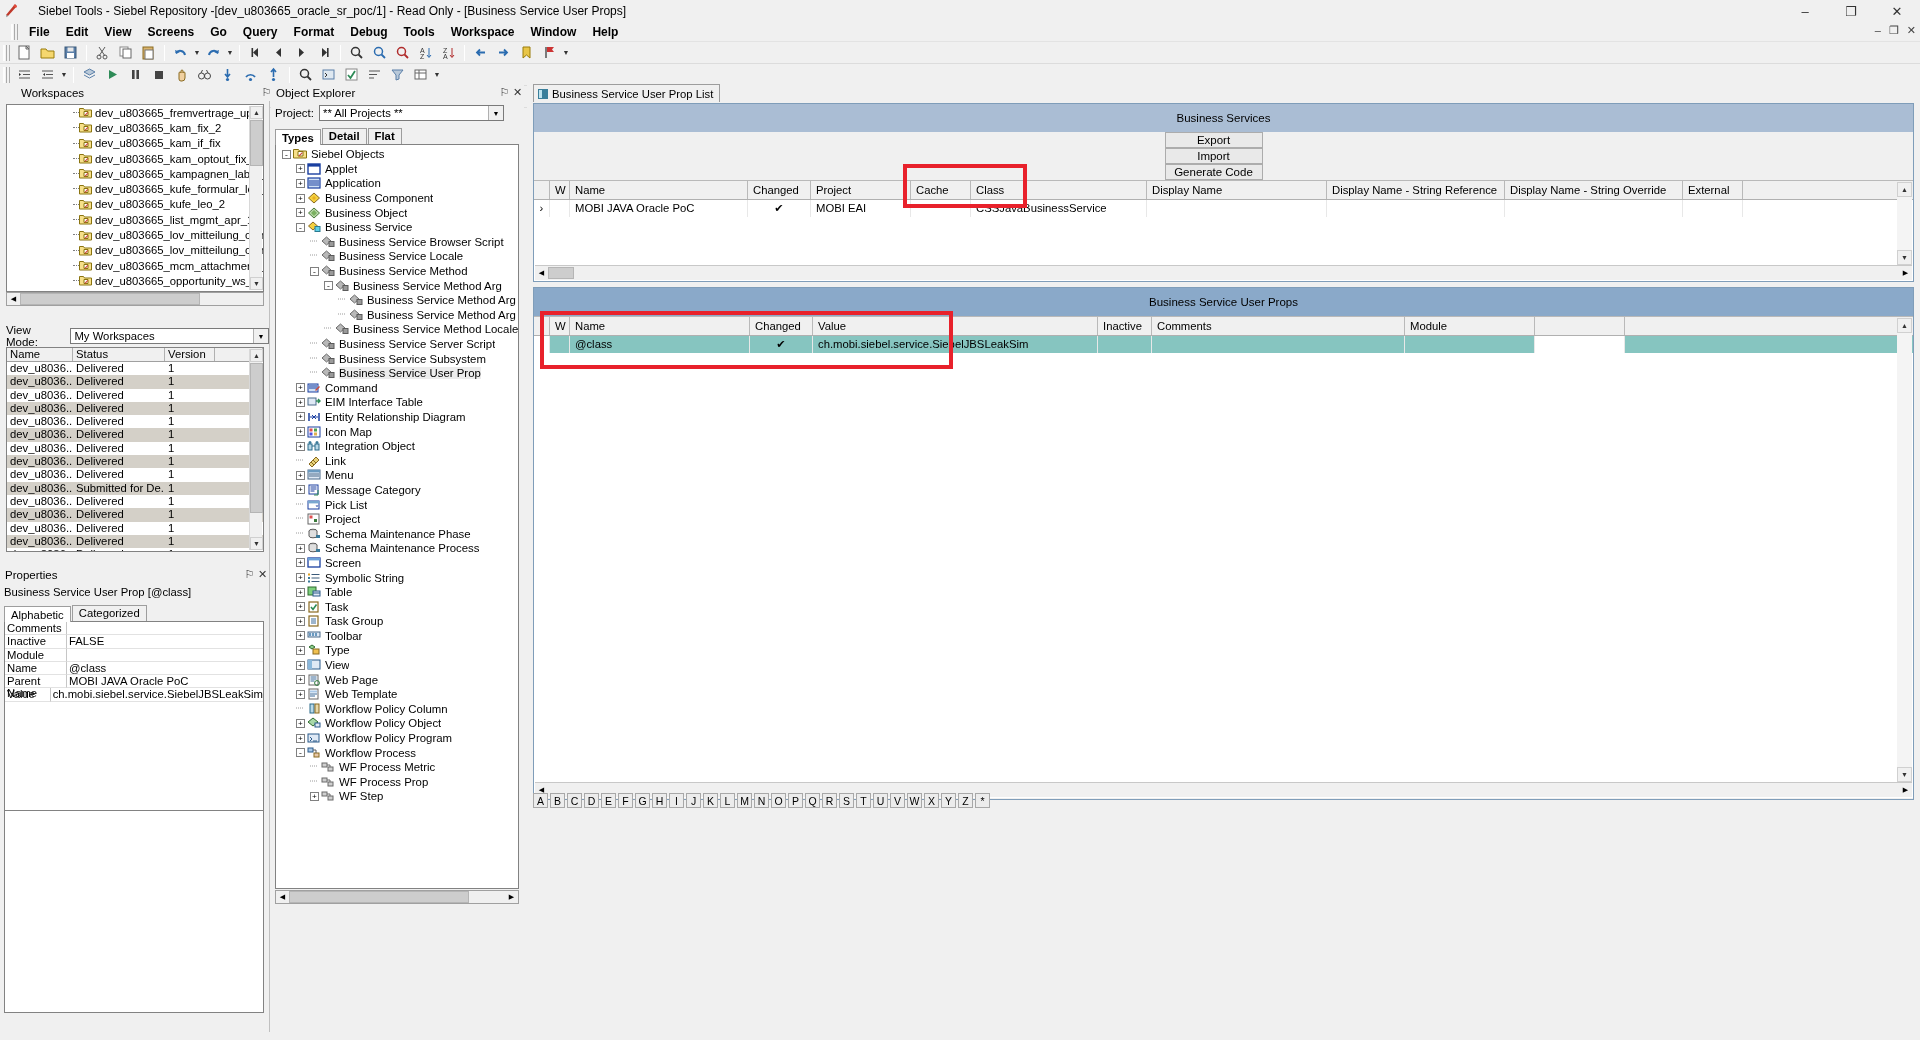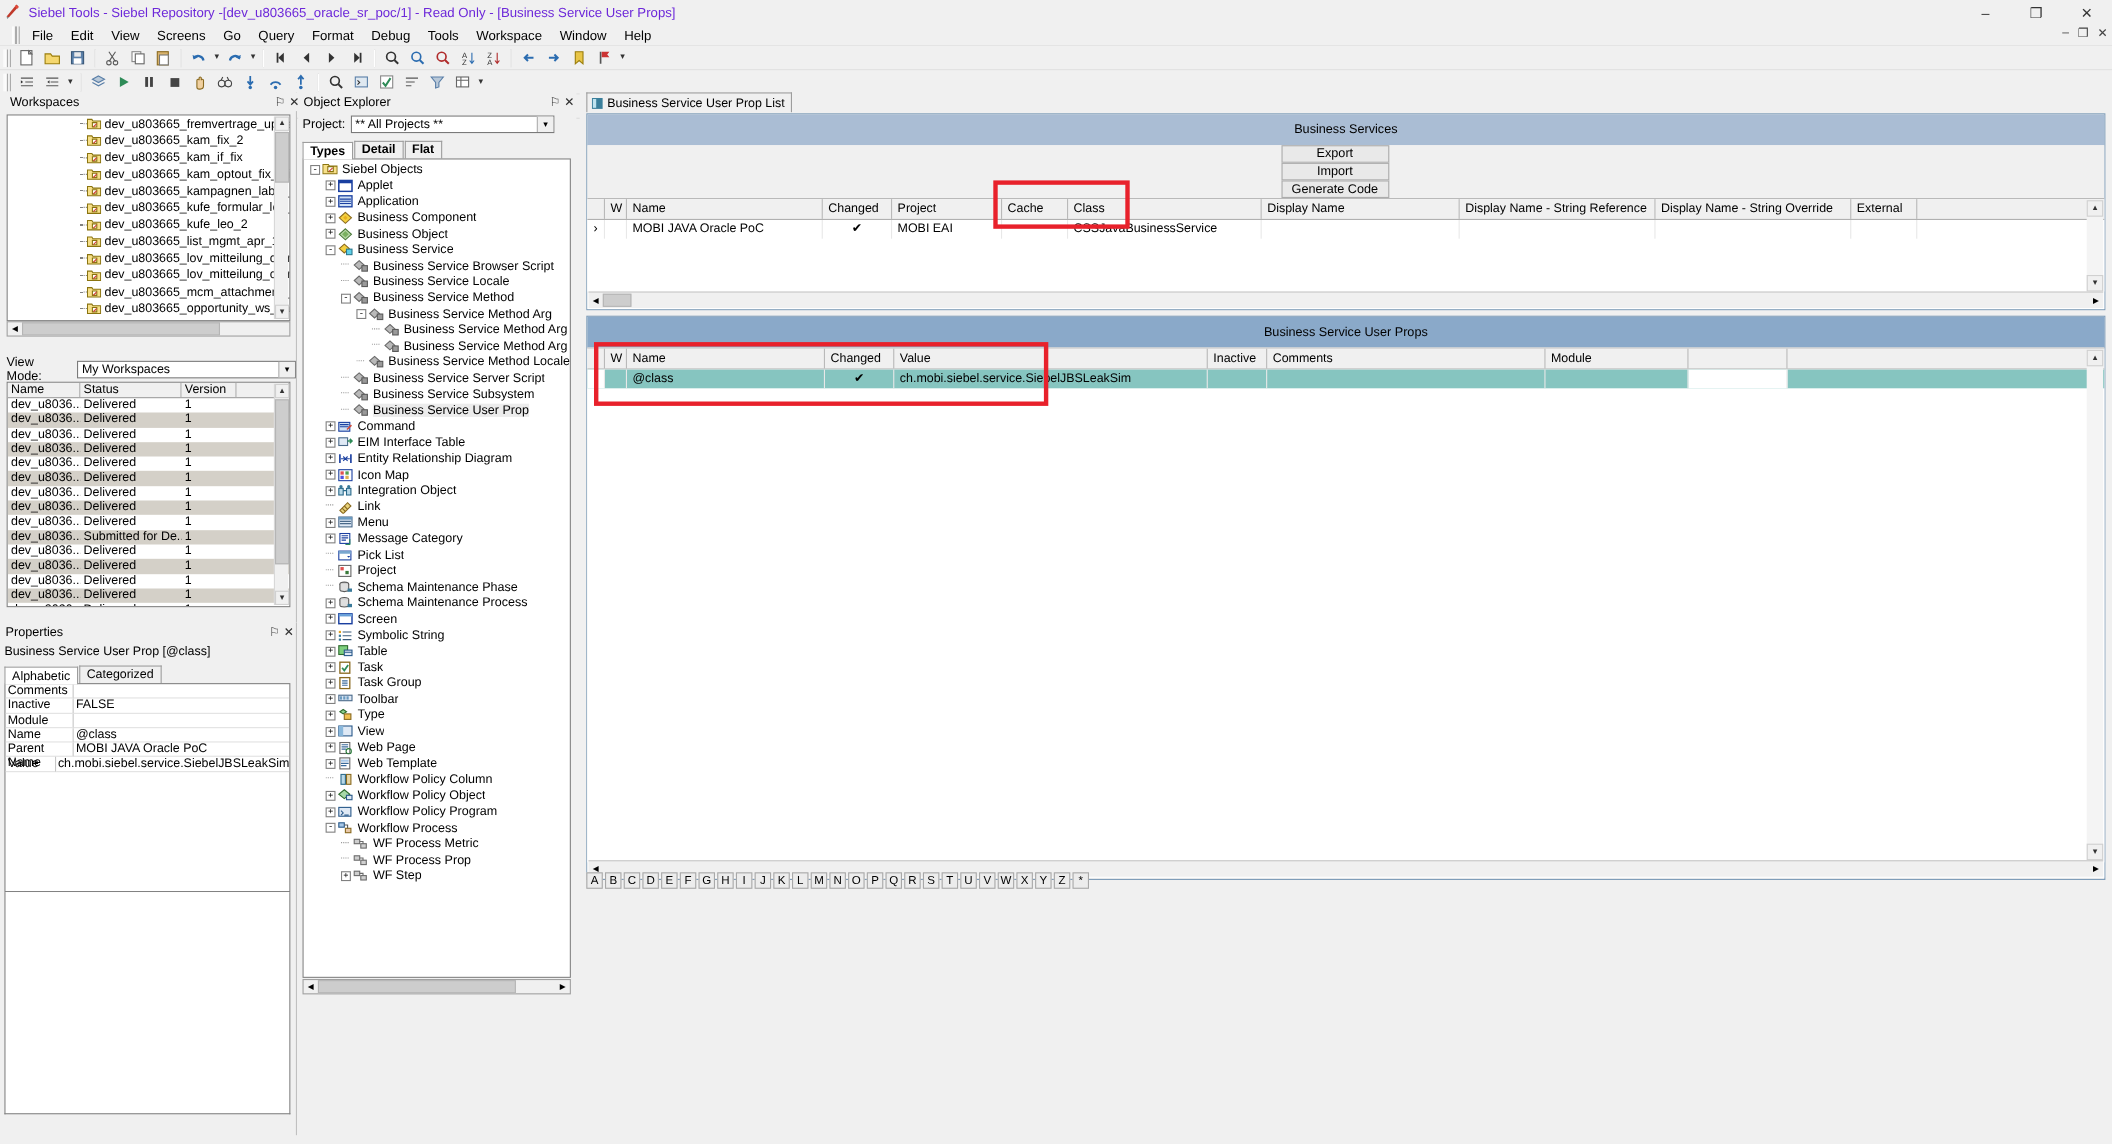--- a/index.html
+++ b/index.html
@@ -11,51 +11,51 @@
     background:#f0f0f0; overflow:hidden;
     -webkit-font-smoothing:none;
   }
   .app { position:relative; width:1920px; height:1040px; background:#f0f0f0; }
 
   
   .titlebar{ position:absolute; left:0; top:0; width:1920px; height:22px;
     background:#f0f0f0; display:flex; align-items:center; }
   .tb-icon{ width:22px; height:18px; margin-left:4px; position:relative; }
   .tb-icon svg{ display:block; }
-  .tb-title{ font-size:12px; margin-left:0; color:#6d28d9; white-space:nowrap; }
+  .tb-title{ font-size:12px; margin-left:12px; color:#000000; white-space:nowrap; }
   .tb-btns{ position:absolute; right:0; top:0; display:flex; height:22px; }
   .tb-btn{ width:46px; height:22px; display:flex; align-items:center; justify-content:center;
     font-size:13px; color:#333; }
 
   
   .menubar{ position:absolute; left:0; top:22px; width:1920px; height:20px;
     background:#f0f0f0; display:flex; align-items:center; padding-left:8px;
     border-bottom:1px solid #e3e3e3; }
-  .menu-item{ padding:2px 8px; font-size:12px; color:#000; }
+  .menu-item{ padding:2px 8px; font-size:12px; color:#000;font-weight:bold; }
   .menubar .win-ctl{ position:absolute; right:4px; top:2px; display:flex; gap:8px; font-size:11px; color:#444;}
 
   
   .toolbar{ position:absolute; left:0; width:1920px; height:22px; background:#f0f0f0;
     display:flex; align-items:center; border-bottom:1px solid #dcdcdc; }
   .tbar1{ top:42px; } .tbar2{ top:64px; } .tbar3{ top:86px; }
   .grip{ width:7px; height:16px; margin:0 3px;
     background:
       linear-gradient(to right,#fff 0 1px,transparent 1px 2px,#a0a0a0 2px 3px,transparent 3px 7px);
     border-left:1px solid #fff; border-right:1px solid #a0a0a0; opacity:.85; }
   .ticon{ width:21px; height:19px; display:inline-flex; align-items:center; justify-content:center;
     margin:0 1px; }
   .tsep{ width:1px; height:16px; background:#b0b0b0; margin:0 4px; border-right:1px solid #fff; }
   .tcaret{ width:10px; height:19px; display:inline-flex; align-items:center; justify-content:center;
     font-size:7px; color:#333; }
   .pin, .xbtn{ width:13px; text-align:center; font-size:11px; color:#333; }
 
   
   #workspaces{ position:absolute; left:0; top:84px; width:270px; height:482px;
     background:#f0f0f0; border-right:1px solid #c0c0c0; }
-  #workspaces .hdrbar{ position:absolute; left:4px; top:0; width:270px; height:17px;
+  #workspaces .hdrbar{ position:absolute; left:16px; top:0; width:270px; height:17px;
     background:#f0f0f0; display:flex; align-items:center; padding-left:5px; }
   .ws-tree{ position:absolute; left:6px; top:20px; width:258px; height:188px;
     background:#fff; border:1px solid #828282; overflow:hidden; }
   .ws-row{ height:15.3px; display:flex; align-items:center; font-size:11.3px;
     padding-left:72px; white-space:nowrap; position:relative;}
   .ws-row .dots{ position:absolute; left:66px; top:7px; width:10px; border-top:1px dotted #808080;}
   .folder{ width:13px; height:11px; margin-right:3px; flex:none; position:relative; }
   .ws-scroll-v{ position:absolute; right:1px; top:1px; width:13px; bottom:1px; background:#f0f0f0;
     border-left:1px solid #d8d8d8; }
   .sb-arrow{ width:13px; height:13px; background:#f0f0f0; border:1px solid #d0d0d0;

